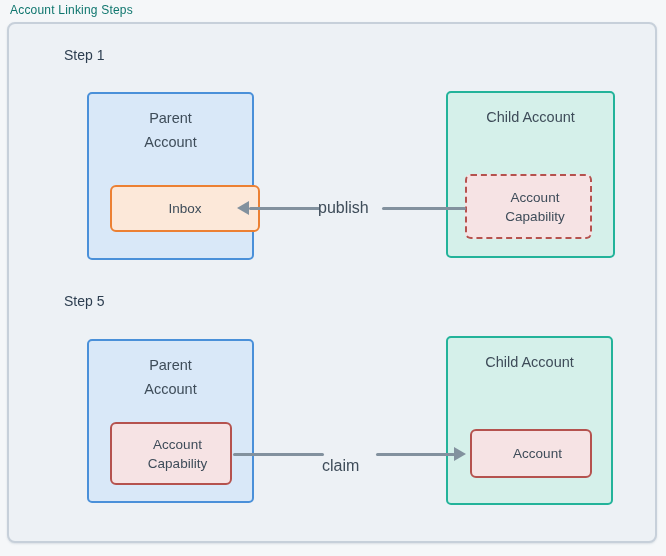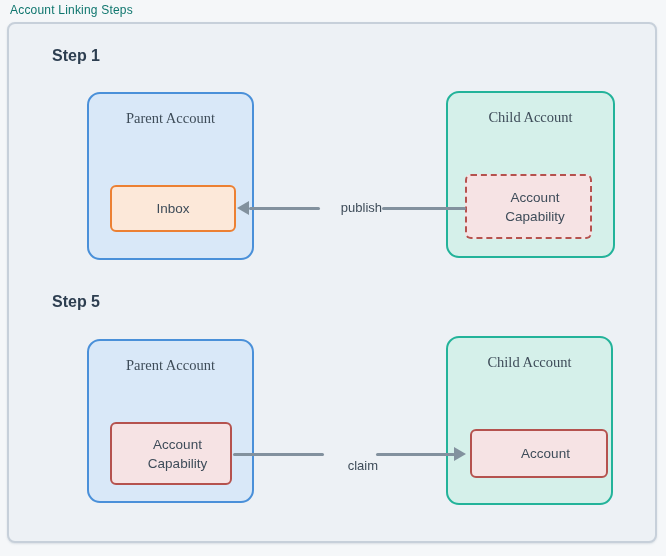--- a/index.html
+++ b/index.html
@@ -19,31 +19,30 @@
   .panel {
     position: absolute; left: 7px; top: 22px;
     width: 646px; height: 517px;
     background: var(--panel-bg, #edf1f5);
     border: 2px solid var(--panel-border, #c7d0da);
     border-radius: 8px;
     box-shadow: 0 1px 2px rgba(140,155,170,.25);
   }
 
   .step-heading {
-    position: absolute; left: 52px;
-    font-size: 16px; font-weight: bold;
+    position: absolute; left: 64px;
+    font-size: 14px; font-weight: normal;
     color: var(--heading-text, #2d3e50);
   }
   .step-heading.s1 { top: 47px; }
   .step-heading.s2 { top: 293px; }
 
   .node {
     position: absolute; box-sizing: border-box;
-    border-radius: 13px;
-    font-family: Liberation Serif, serif;
+    border-radius: 5px;
   }
   .node.parent {
     background: var(--parent-fill, #d9e8f8);
     border: 2px solid var(--parent-border, #4a90d9);
   }
   .node.child {
     background: var(--child-fill, #d5f0ea);
     border: 2px solid var(--child-border, #23b39a);
   }
   .node-title {
@@ -71,45 +70,45 @@
     border: 2px solid var(--capability-border, #b5524e);
     padding-left: 13px;
   }
   .inner-box.capability.dashed { border-style: dashed; }
 
   
   .p1 { left: 87px;  top: 92px;  width: 167px; height: 168px; }
   .c1 { left: 446px; top: 91px;  width: 169px; height: 167px; }
   .p2 { left: 87px;  top: 339px; width: 167px; height: 164px; }
   .c2 { left: 446px; top: 336px; width: 167px; height: 169px; }
-  .ib1 { left: 110px; top: 185px; width: 126px; height: 47px; }
+  .ib1 { left: 110px; top: 185px; width: 150px; height: 47px; }
   .cb1 { left: 465px; top: 174px; width: 127px; height: 65px; }
   .cb2 { left: 110px; top: 422px; width: 122px; height: 63px; }
-  .ab2 { left: 470px; top: 429px; width: 138px; height: 49px; }
+  .ab2 { left: 470px; top: 429px; width: 122px; height: 49px; }
 
   
   .arrow-seg {
     position: absolute; height: 3.5px;
     background: var(--arrow, #82919e);
     border-radius: 2px;
   }
   .arrow-head { position: absolute; width: 0; height: 0; }
   .arrow-head.left {
     border-top: 7px solid transparent;
     border-bottom: 7px solid transparent;
     border-right: 12px solid var(--arrow, #82919e);
   }
   .arrow-head.right {
     border-top: 7px solid transparent;
     border-bottom: 7px solid transparent;
     border-left: 12px solid var(--arrow, #82919e);
   }
   .arrow-label {
-    position: absolute; text-align: right;
-    font-size: 13px; line-height: 16px;
+    position: absolute; text-align: left;
+    font-size: 16px; line-height: 16px;
     color: var(--box-text, #3e4c59);
   }
 
   .pub-head  { left: 237px; top: 201px; }
   .pub-seg-l { left: 249px; top: 206.5px; width: 71px; }
   .pub-label { left: 318px; top: 200px; width: 64px; }
   .pub-seg-r { left: 382px; top: 206.5px; width: 84px; }
 
   .clm-seg-l { left: 233px; top: 452.5px; width: 91px; }
   .clm-label { left: 322px; top: 458px; width: 56px; }

